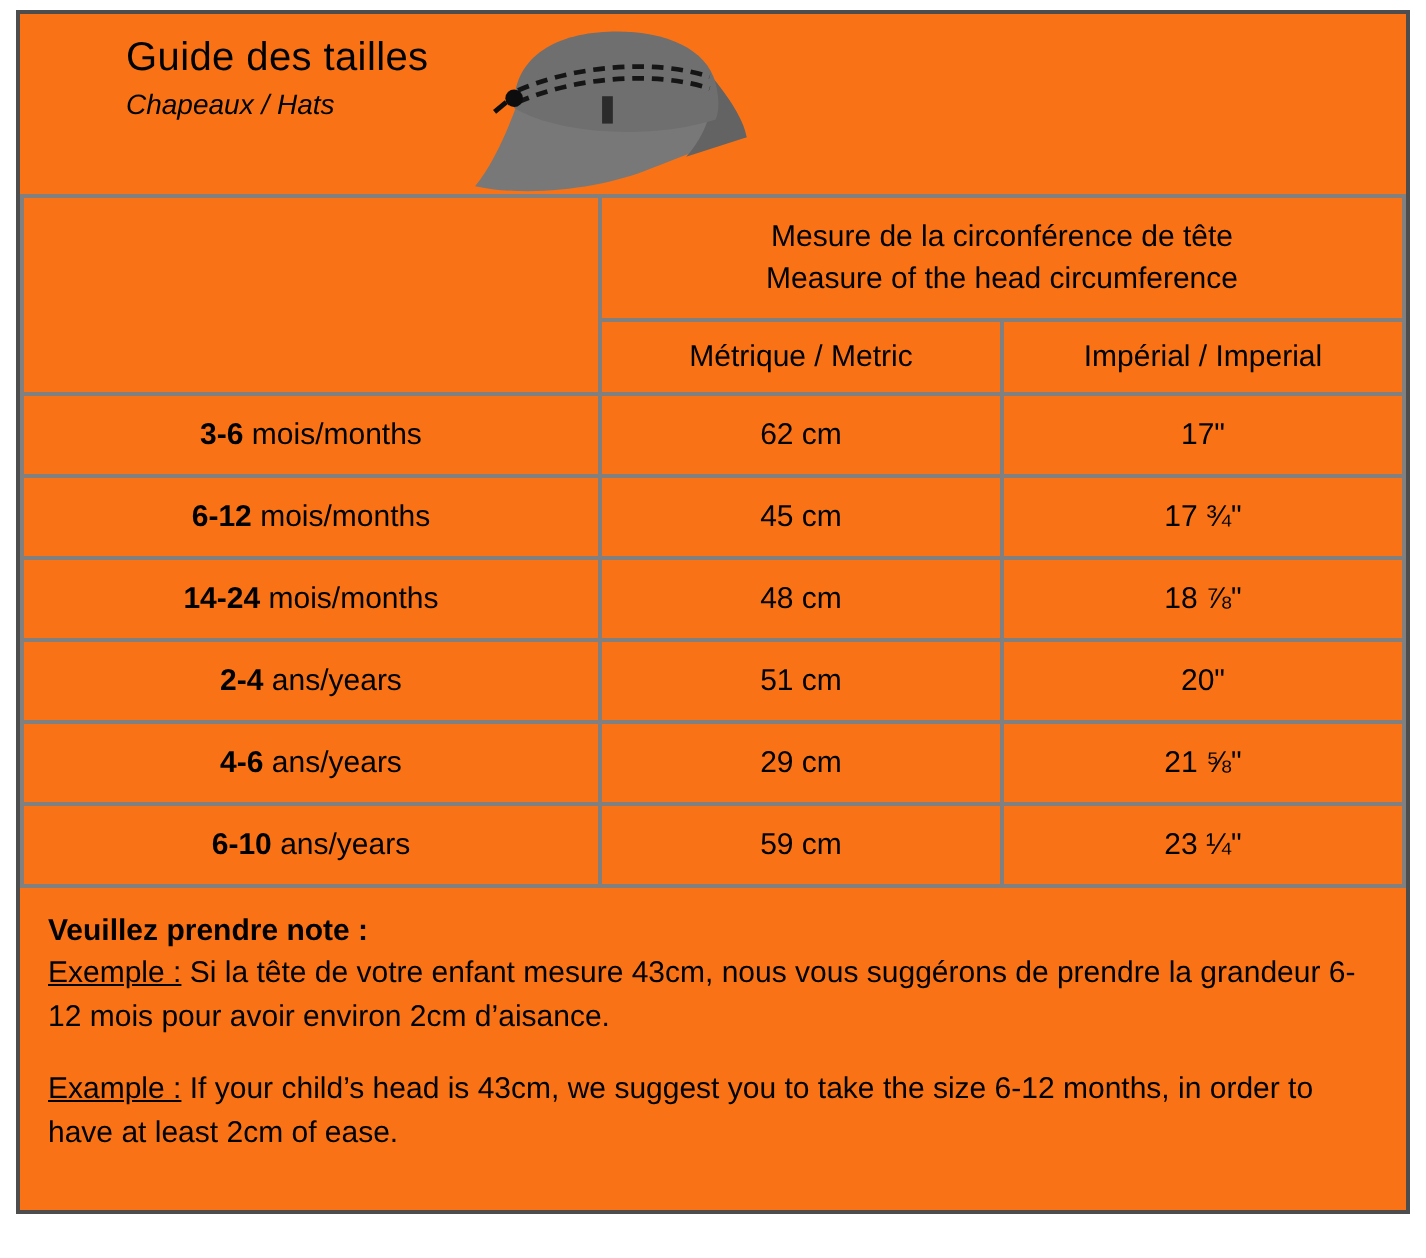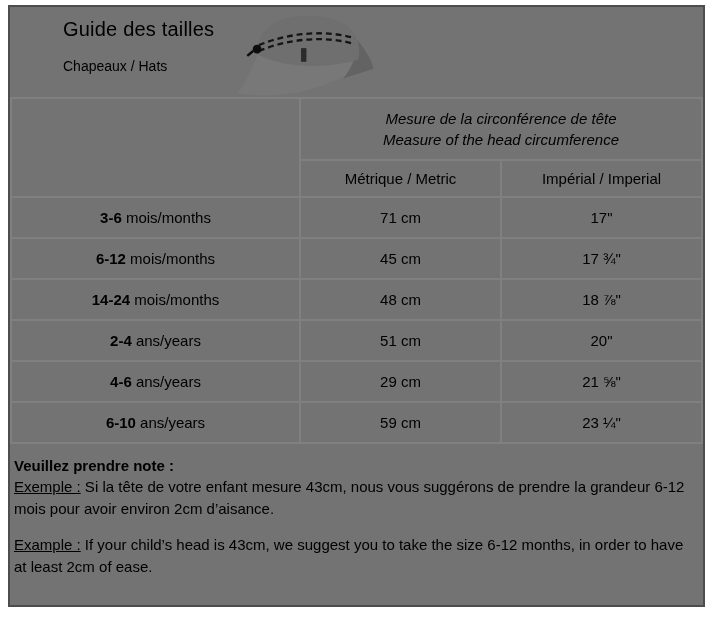--- a/index.html
+++ b/index.html
@@ -7,21 +7,21 @@
     margin: 0; padding: 0;
     background: #ffffff;
     font-family: "Liberation Sans", "DejaVu Sans", sans-serif;
     color: #000;
     width: 713px;
   }
   .sheet {
     width: 697px;
     margin: 5px 8px 8px 8px;
     border: 2px solid #4d4d4d;
-    background: #737373;
+    background: #f97316;
   }
 
   
   .header {
     height: 90px;
     display: flex;
     align-items: flex-start;
     overflow: hidden;
   }
   .titles {
@@ -29,21 +29,22 @@
     white-space: nowrap;
   }
   .title-main {
     font-size: 20px;
     line-height: 26px;
     letter-spacing: 0.2px;
   }
   .subtitle {
     font-size: 14px;
     line-height: 19px;
-    margin-top: 15px;
+    margin-top: 1px;
+    font-style: italic;
   }
   .hat-wrap {
     margin-left: 14px;
     margin-top: 3px;
     flex: 0 0 auto;
   }
 
   
   table.size-table {
     width: 100%;
@@ -58,26 +59,26 @@
     font-size: 15px;
   }
   td.edge-l { border-left: none; }
   td.edge-r { border-right: none; }
   .col-size { width: 289px; }
   .col-metric { width: 212px; }
   .col-imperial { width: 192px; }
   tr.group-row td { height: 62px; }
   tr.colhead-row td { height: 37px; }
   tr.data-row td { height: 41px; }
-  .group-line { line-height: 21px; font-style: italic; }
+  .group-line { line-height: 21px; }
   .bold { font-weight: bold; margin-top: 36px; }
 
   
   .notes {
-    padding: 11px 12px 10px 4px;
+    padding: 11px 12px 10px 14px;
     font-size: 15px;
   }
   .note-title {
     font-weight: bold;
     line-height: 21px;
     margin: 0;
   }
   .note-body {
     line-height: 22px;
     margin: 0 0 14px 0;
@@ -124,21 +125,21 @@
         <div class="group-line">Measure of the head circumference</div>
       </td>
     </tr>
     <tr class="colhead-row">
       <td class="col-metric">Métrique / Metric</td>
       <td class="col-imperial edge-r">Impérial / Imperial</td>
     </tr>
 
     <tr class="data-row">
       <td class="edge-l"><span class="bold">3-6</span><span> mois/months</span></td>
-      <td>71 cm</td>
+      <td>62 cm</td>
       <td class="edge-r">17"</td>
     </tr>
     <tr class="data-row">
       <td class="edge-l"><span class="bold">6-12</span><span> mois/months</span></td>
       <td>45 cm</td>
       <td class="edge-r">17 ¾"</td>
     </tr>
     <tr class="data-row">
       <td class="edge-l"><span class="bold">14-24</span><span> mois/months</span></td>
       <td>48 cm</td>

